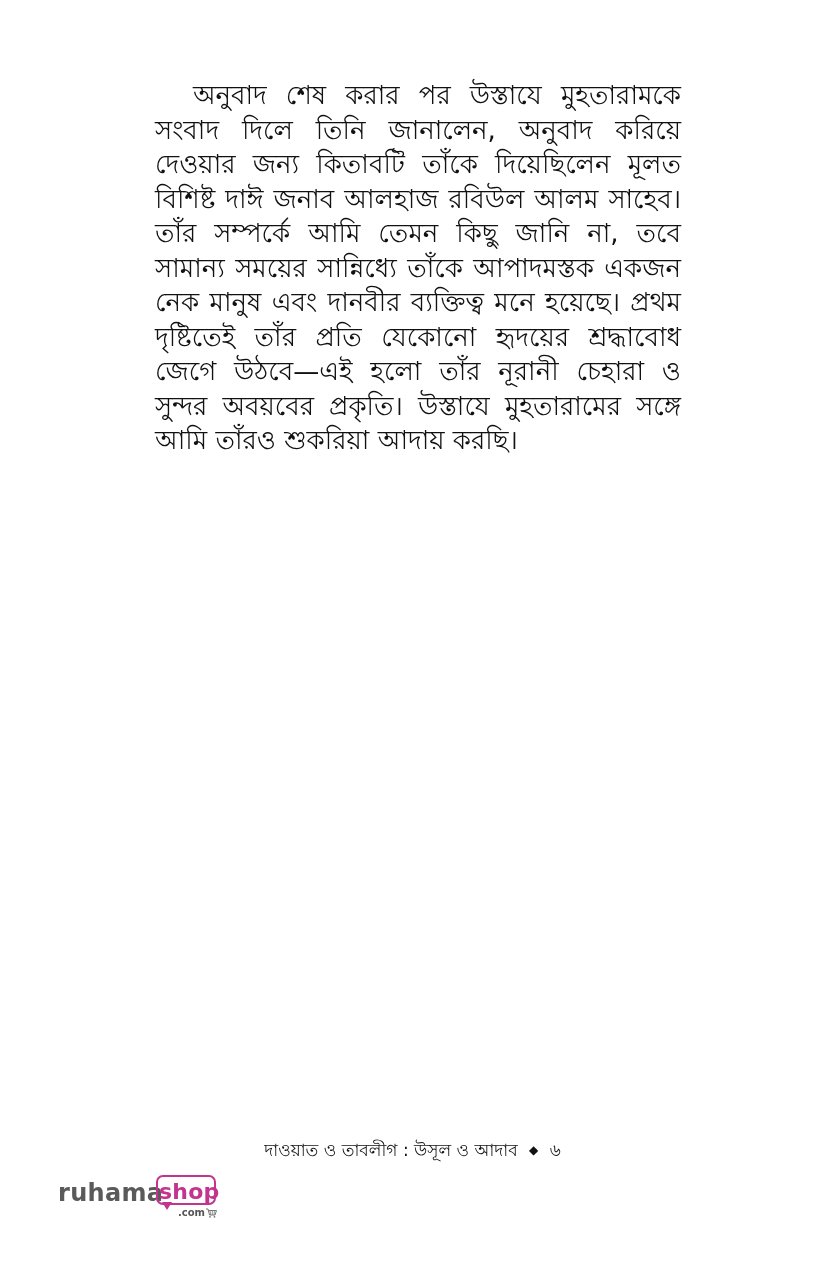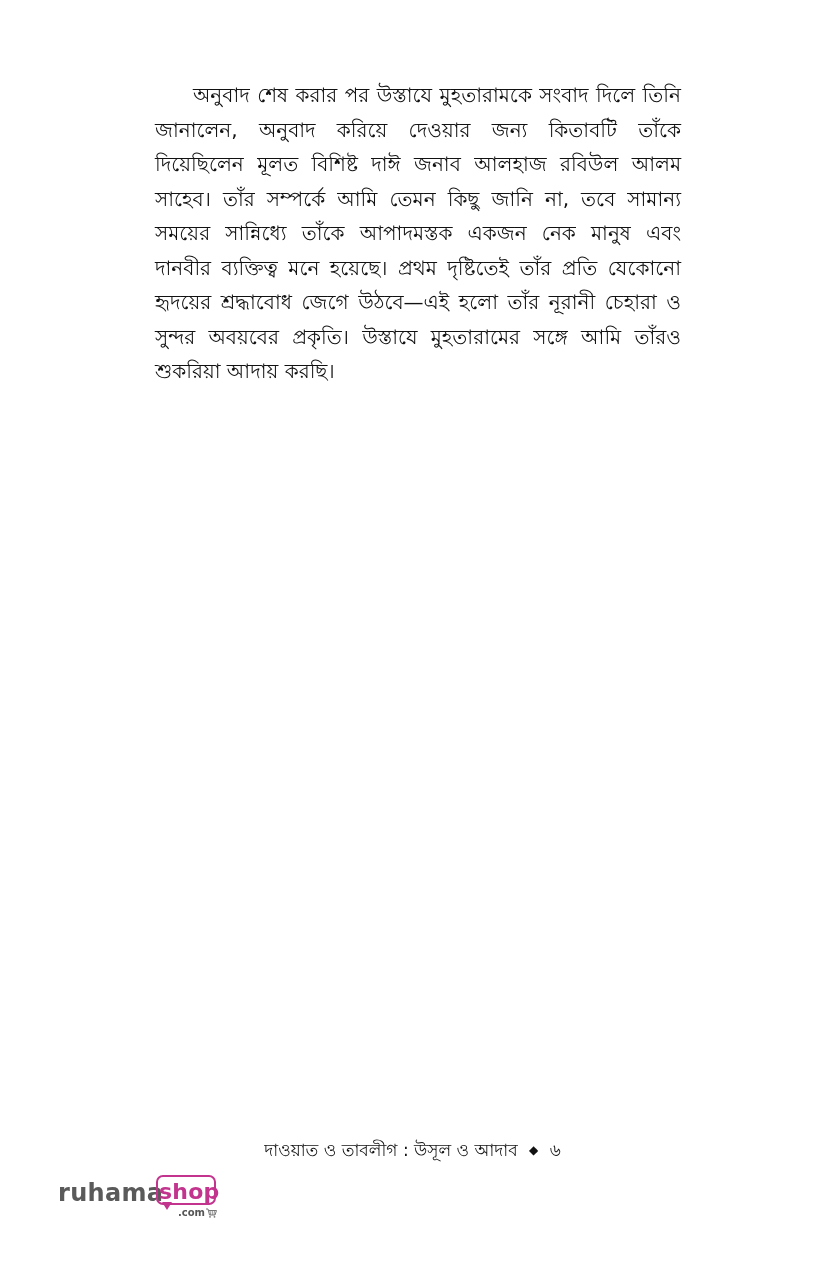--- a/index.html
+++ b/index.html
@@ -13,21 +13,21 @@
       position: relative;
       overflow: hidden;
       font-family: "DejaVu Sans", "Liberation Sans", sans-serif;
       color: #111111;
     }
     .page-body {
       position: absolute;
       left: 155px;
       top: 78px;
       width: 526px;
-      font-size: 20px;
+      font-size: 26px;
       line-height: 34.5px;
     }
     .paragraph {
       margin: 0;
       text-align: justify;
       text-indent: 38px;
     }
     .paragraph + .paragraph {
       margin-top: 8px;
     }

